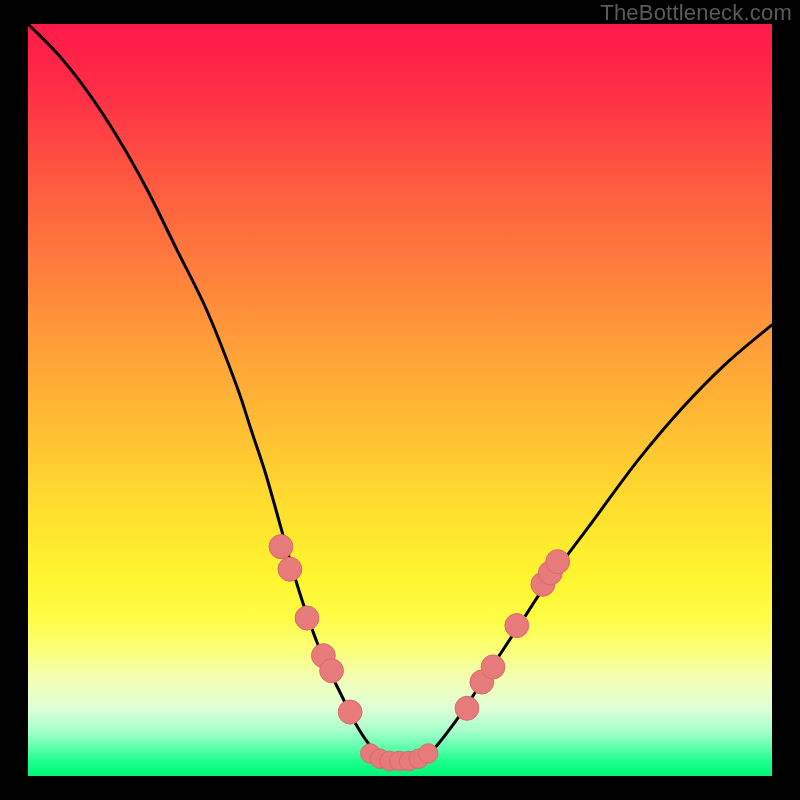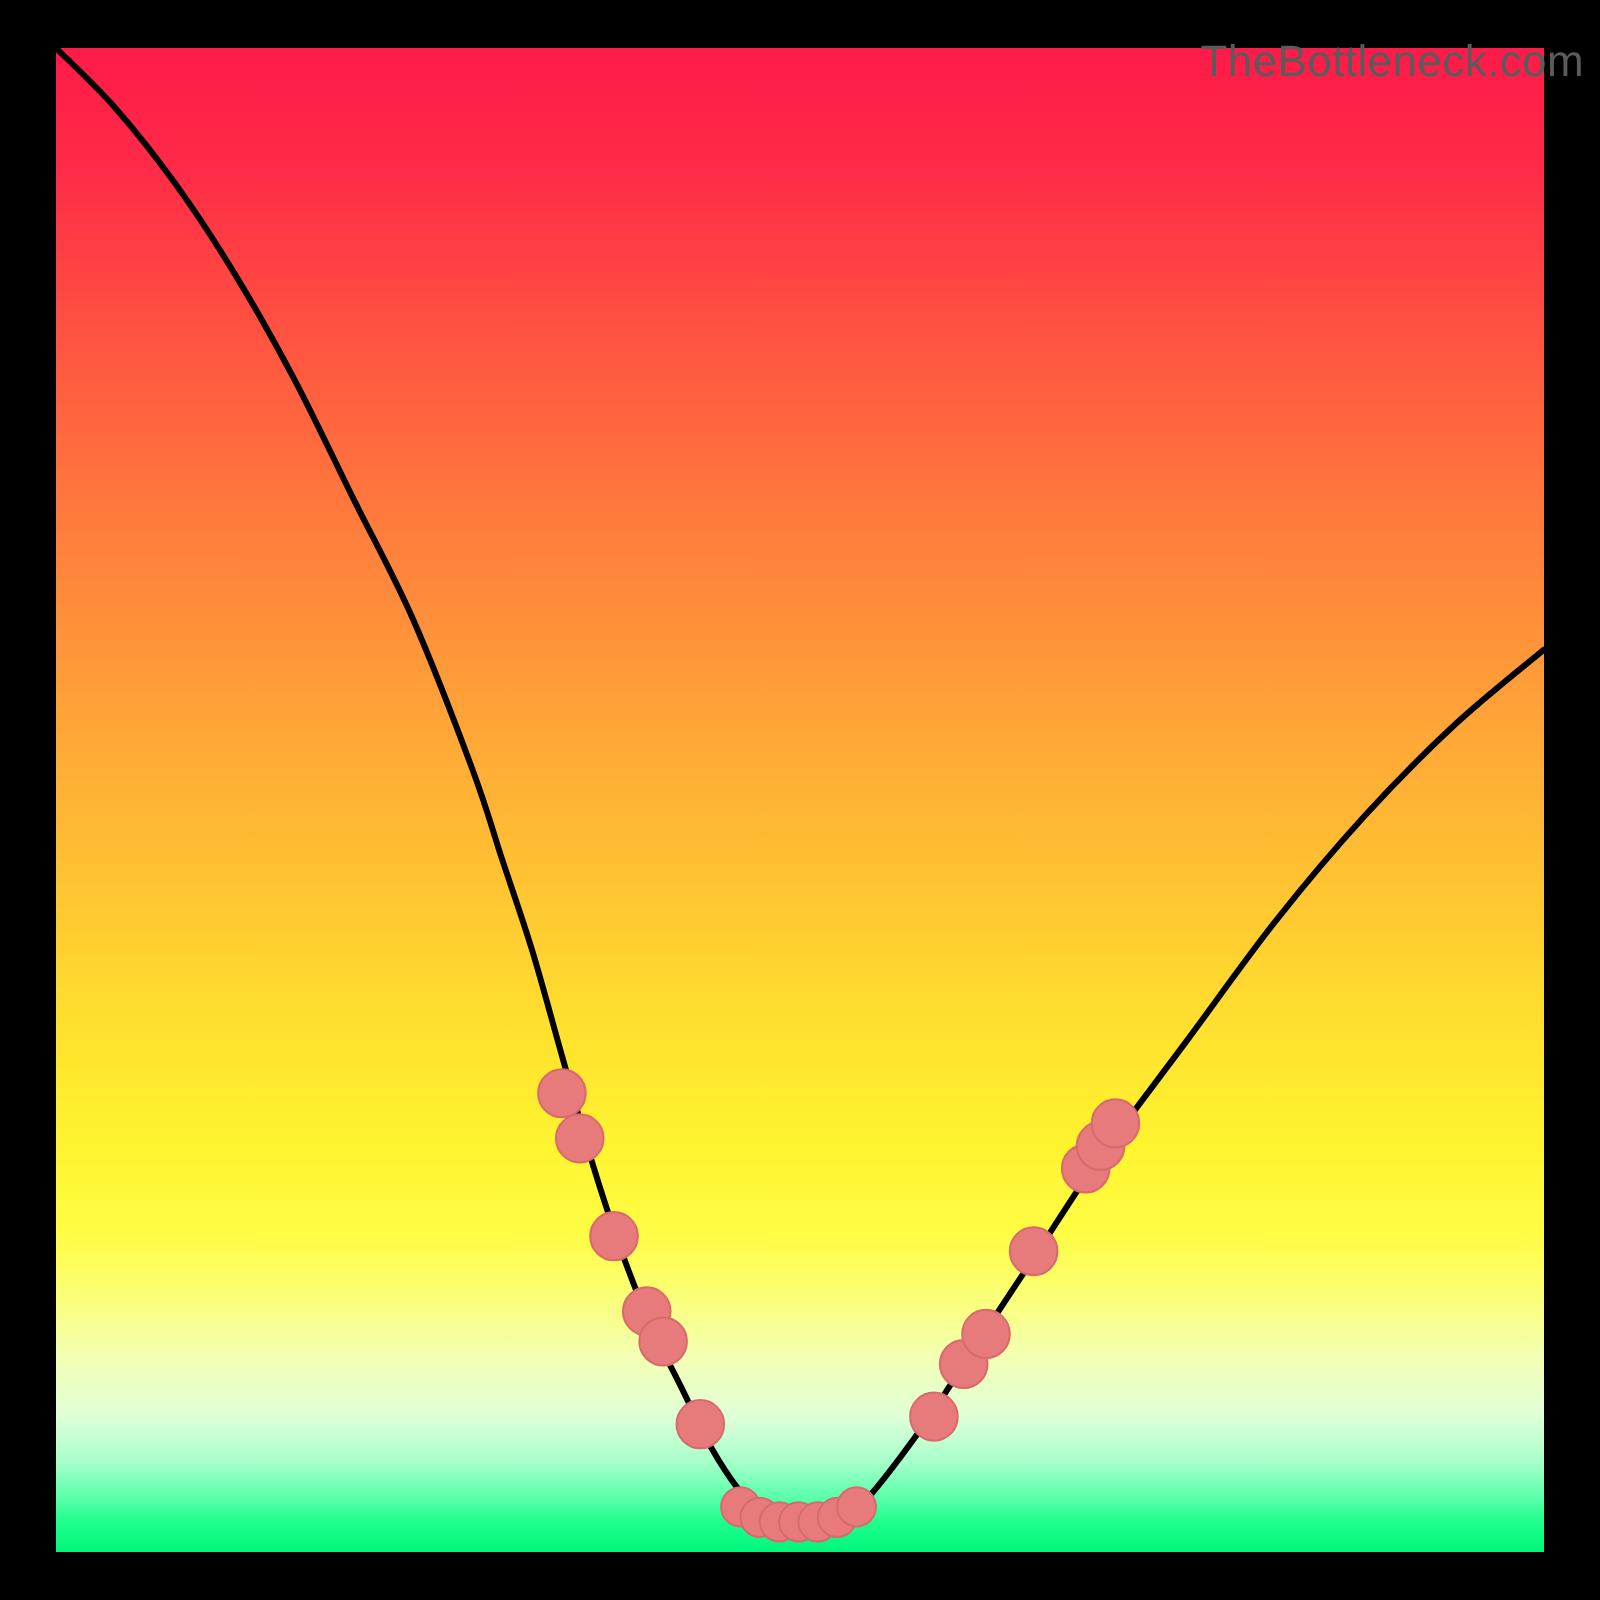--- a/index.html
+++ b/index.html
@@ -38,21 +38,21 @@
       #f3ffb3 87%,
       #e0ffd8 91%,
       #a6ffca 94%,
       #55ffa8 96.5%,
       #1fff8e 98%,
       #00f57a 100%
     );
   }
   .watermark {
     position: absolute;
-    top: 18px;
+    top: 0;
     right: 8px;
     font-family: Arial, Helvetica, sans-serif;
     font-size: 22px;
     font-weight: 500;
     color: #5b5b5b;
     letter-spacing: 0.2px;
     user-select: none;
     text-align: center;
   }
   svg.curve {

